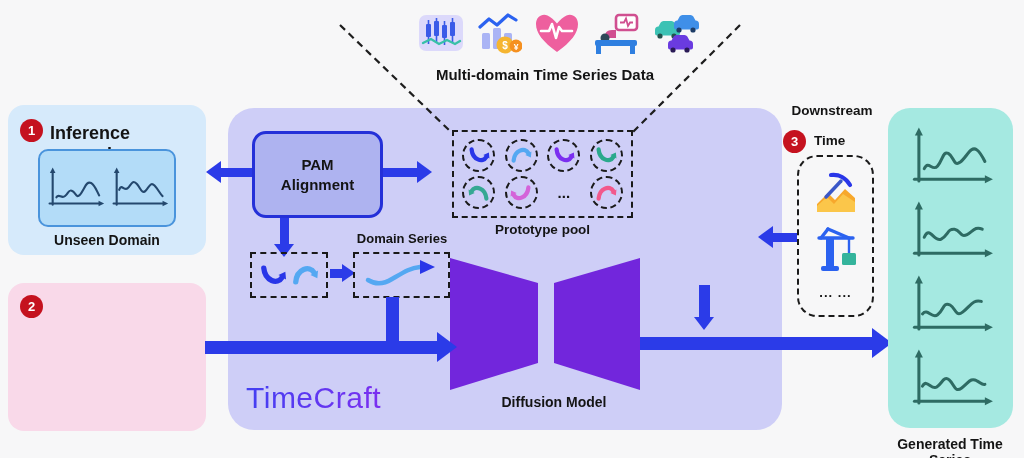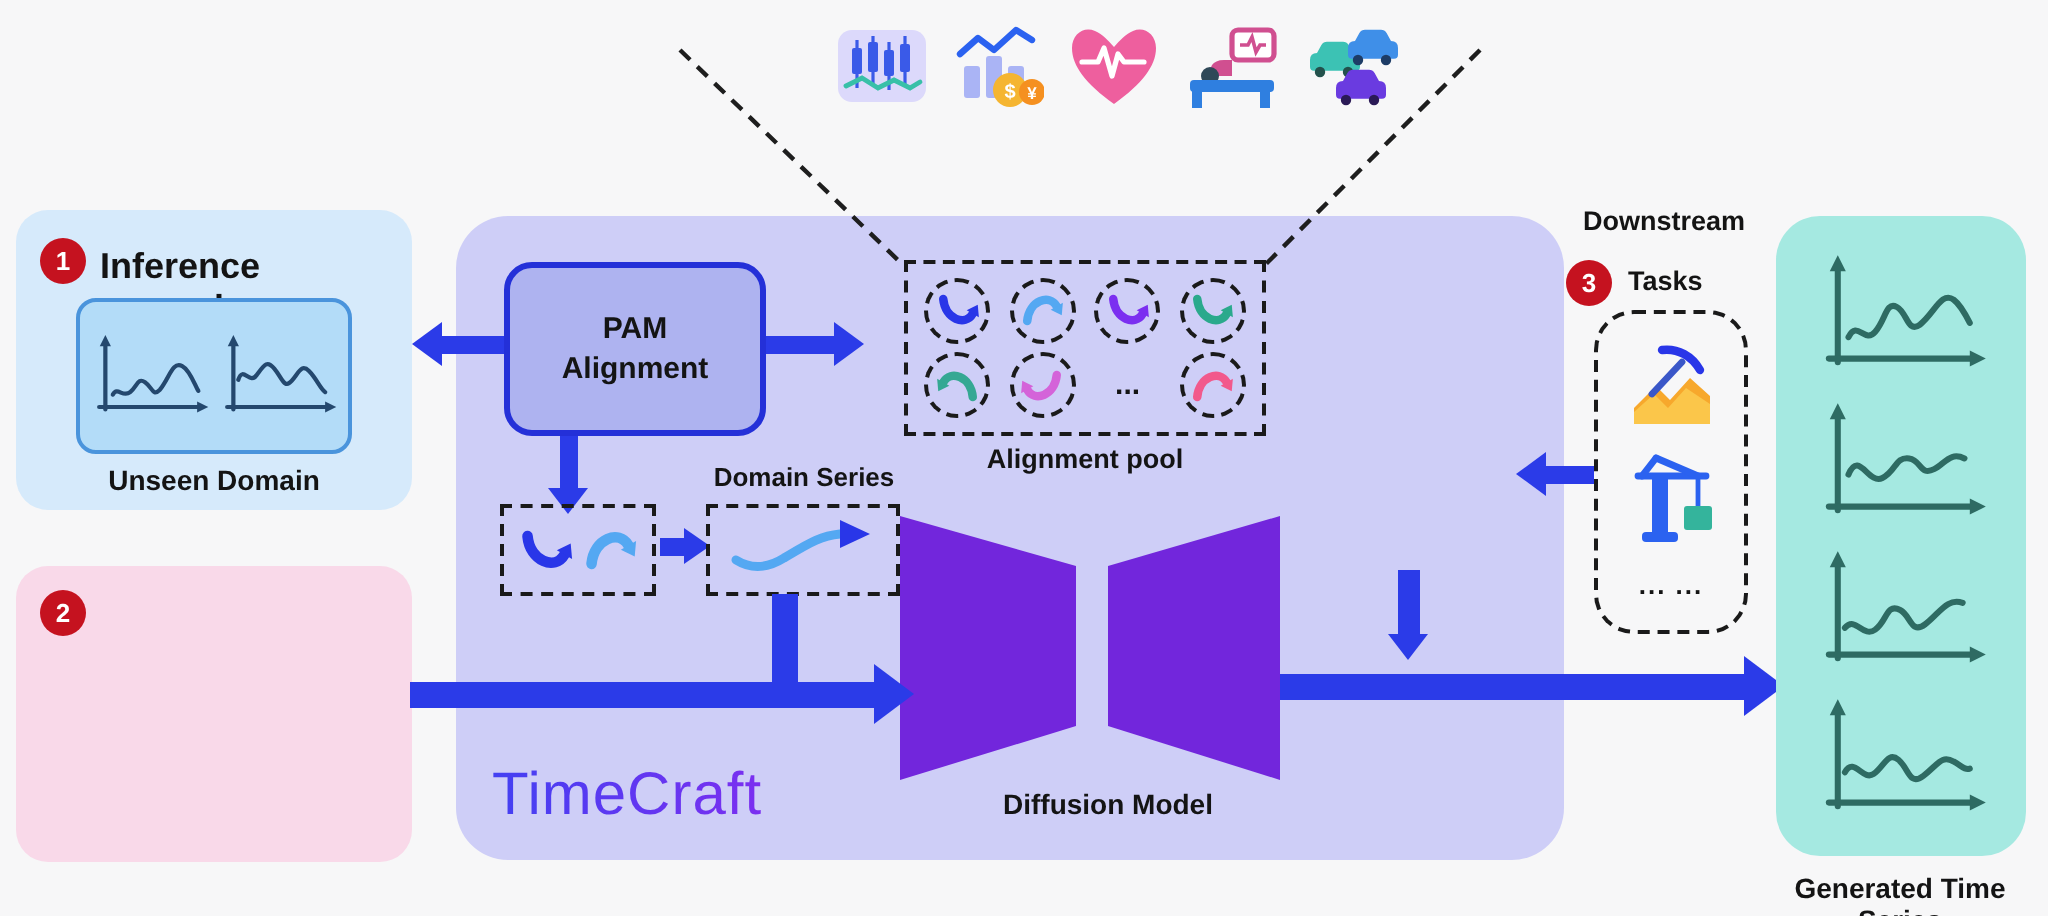--- a/index.html
+++ b/index.html
@@ -103,20 +103,21 @@
         <circle cx="7" cy="16" r="2.6" fill="#1d3c66"></circle>
           <circle cx="21" cy="16" r="2.6" fill="#1d3c66"></circle>
       </g>
       <g transform="translate(14,22)">
         <path d="M2,10 q0,-3.5 3.5,-3.5 l2.2,-4 q1,-1.6 2.8,-1.6 h8 q1.8,0 2.8,1.6 l2.2,4 q3.5,0 3.5,3.5 v3.4 q0,2 -2,2 h-21 q-2,0 -2,-2 z" fill="#6a3be0"></path>
         <circle cx="7" cy="16" r="2.6" fill="#2a1a56"></circle>
           <circle cx="21" cy="16" r="2.6" fill="#2a1a56"></circle>
       </g>
     </svg>
   </div>
+  <div class="abs bold center" style="left:398px;top:66px;width:294px;font-size:15px">Multi-domain Time Series Data</div>
 
   <div class="panel" style="left:8px;top:105px;width:198px;height:150px;background:var(--blue-panel)">
     <span class="badge" style="left:12px;top:14px">1</span>
     <div class="abs bold" style="left:42px;top:18px;font-size:18px">Inference examples</div>
     <div class="abs" style="left:30px;top:44px;width:138px;height:78px;background:var(--blue-inner);border:2.5px solid var(--blue-inner-border);border-radius:10px;display:flex;align-items:center;justify-content:center;gap:2px">
       <div class="mini-chart">
           <svg width="62" height="66" viewBox="0 0 100 74">
     <g stroke="#24486e" stroke-width="3.4" stroke-linecap="round" fill="none">
       <line x1="14" y1="64" x2="14" y2="12"></line>
       <line x1="9" y1="62" x2="90" y2="62"></line>
@@ -242,41 +243,41 @@
         <div class="proto-cell">
           <svg width="24" height="24" viewBox="-13 -13 26 26" style="display:block">
     <g transform="">
       <path d="M-8,6 C-7,-5 4,-9 8,-2" fill="none" stroke="#f2598c" stroke-width="4.6" stroke-linecap="round"></path>
       <polygon points="10.7,2.8 4.7,-0.1 11.3,-3.9" fill="#f2598c"></polygon>
     </g>
           </svg>
         </div>
       </div>
   </div>
-  <div class="abs bold center" style="left:452px;top:222px;width:181px;font-size:13.5px">Alignment pool</div>
+  <div class="abs bold center" style="left:452px;top:222px;width:181px;font-size:13.5px">Prototype pool</div>
 
   <svg class="abs" style="left:450px;top:256px" width="192" height="136" viewBox="0 0 192 136">
     <polygon class="diff-poly" points="0,2 88,27 88,107 0,134"></polygon>
     <polygon class="diff-poly" points="104,27 190,2 190,134 104,107"></polygon>
   </svg>
   <div class="abs bold center" style="left:466px;top:394px;width:176px;font-size:14px">Diffusion Model</div>
 
   <div class="shaft" style="left:205px;top:341px;width:232px;height:13px"></div>
   <div class="hr-big" style="left:437px;top:332px"></div>
   <div class="shaft" style="left:640px;top:337px;width:232px;height:13px"></div>
   <div class="hr-big" style="left:872px;top:328px"></div>
 
   <div class="shaft" style="left:699px;top:285px;width:11px;height:32px"></div>
   <div class="hd-sm" style="left:694px;top:317px"></div>
   <div class="hl-sm" style="left:758px;top:226px"></div>
   <div class="shaft" style="left:772px;top:233px;width:25px;height:9px"></div>
 
   <div class="abs bold center" style="left:786px;top:103px;width:92px;font-size:13.5px">Downstream</div>
   <span class="badge" style="left:783px;top:130px">3</span>
-  <div class="abs bold" style="left:814px;top:133px;font-size:13.5px">Tasks</div>
+  <div class="abs bold" style="left:814px;top:133px;font-size:13.5px">Time</div>
   <div class="dashed-box" style="left:797px;top:155px;width:77px;height:162px;border-radius:20px;border-width:2.5px;display:flex;flex-direction:column;align-items:center;justify-content:space-evenly;padding:6px 0">
     <svg width="46" height="44" viewBox="0 0 46 44">
       <polygon points="4,40 4,32 15,21 22,28 32,17 42,26 42,40" fill="#f7a82c"></polygon>
       <polygon points="4,40 4,34 14,25 21,32 30,22 42,30 42,40" fill="#fbc64a"></polygon>
       <line x1="28" y1="9" x2="13" y2="25" stroke="#3a57c8" stroke-width="3.4" stroke-linecap="round"></line>
       <path d="M18,3 C26,2 33,6 37,13" fill="none" stroke="#2936e8" stroke-width="4.2" stroke-linecap="round"></path>
     </svg>
     <svg width="46" height="50" viewBox="0 0 46 50">
       <g stroke="#2b62f0" stroke-width="3.4" stroke-linecap="round">
         <line x1="6" y1="12" x2="40" y2="12"></line>

